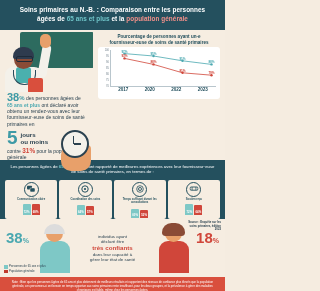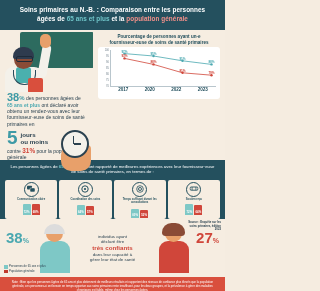--- a/index.html
+++ b/index.html
@@ -300,21 +300,21 @@
       <span>déclaré être</span><br>
       <span class="hl">très confiants</span><br>
       <span>dans leur capacité à</span><br>
       <span>gérer leur état de santé</span>
     </div>
     <div class="p-young">
       <div class="b"></div>
       <div class="h"></div>
       <div class="hair"></div>
     </div>
-    <div class="c34"><span>27</span><sub>%</sub></div>
+    <div class="c34"><span>18</span><sub>%</sub></div>
     <div class="legend">
       <div>
           <span class="sw t"></span>
           <span>Personnes de 65 ans et plus</span>
         </div>
       <div>
           <span class="sw r"></span>
           <span>Population générale</span>
         </div>
     </div>

